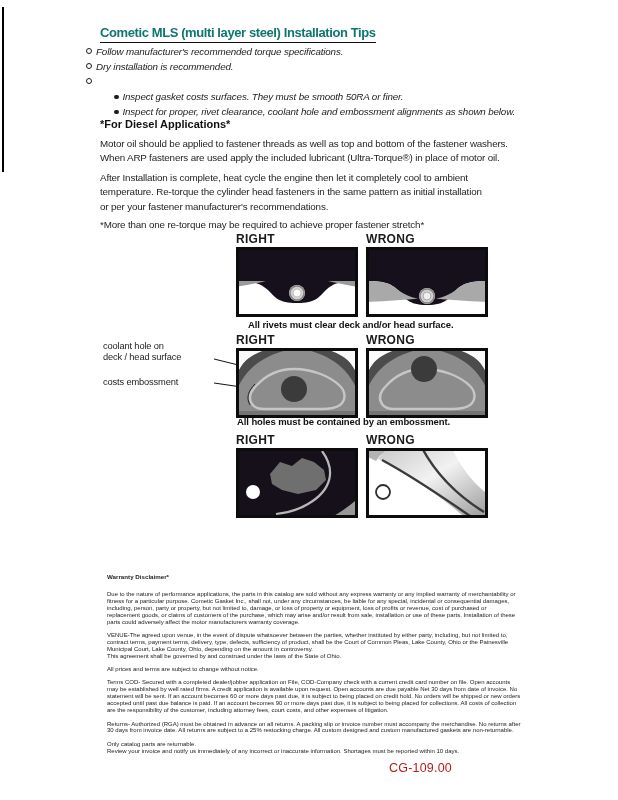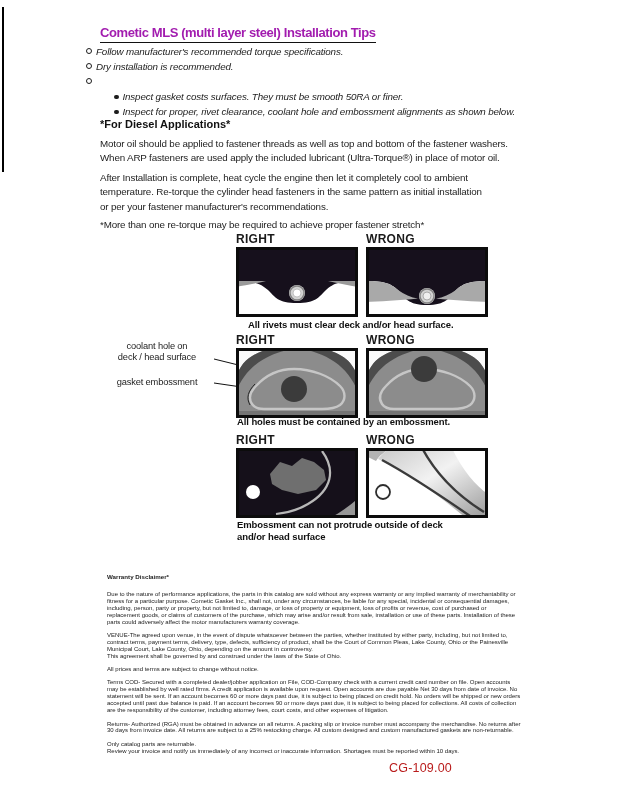--- a/index.html
+++ b/index.html
@@ -2,21 +2,21 @@
 <html><head>
 <meta charset="utf-8">
 <style>
   html,body{margin:0;padding:0;background:#ffffff;}
   .page{position:relative;width:618px;height:800px;background:#ffffff;overflow:hidden;
         font-family:"Liberation Sans","DejaVu Sans",sans-serif;color:#1d1d1d;}
   .abs{position:absolute;}
 
   .scan-line{position:absolute;left:2px;top:7px;width:2px;height:165px;background:#000;}
 
-  .title{left:100px;top:25px;font-size:13px;font-weight:bold;letter-spacing:-0.4px;color:#a21caf;
+  .title{left:100px;top:25px;font-size:13px;font-weight:bold;letter-spacing:-0.4px;color:#0f766e;
          border-bottom:1.6px solid #111;padding-bottom:2px;display:inline-block;}
 
   .tips{left:86px;top:44px;font-size:9.8px;letter-spacing:-0.15px;line-height:15px;}
   .tip-line{white-space:nowrap;font-style:italic;}
   .m-hollow{display:inline-block;width:4px;height:4px;border:1px solid #1d1d1d;border-radius:50%;
             margin-right:4px;vertical-align:1.5px;}
   .sub{margin-left:28px;}
   .m-solid{display:inline-block;width:4.5px;height:4.5px;background:#1d1d1d;border-radius:50%;
            margin-right:4px;vertical-align:1px;}
 
@@ -26,21 +26,21 @@
   .p2{top:171px;}
   .p3{top:218px;}
 
   .figures{left:0;top:231px;width:618px;height:316px;}
   .fig-label{position:absolute;width:122px;text-align:left;font-size:12px;font-weight:600;
              letter-spacing:0.3px;color:#1a1a1a;}
   .fig-box{position:absolute;width:122px;height:70px;}
   .fig-box svg{display:block;}
   .fig-caption{position:absolute;font-size:9.5px;font-weight:bold;letter-spacing:-0.1px;color:#111;
                line-height:11.5px;white-space:nowrap;}
-  .ann{position:absolute;width:108px;text-align:center;font-size:9.3px;letter-spacing:-0.15px;
+  .ann{position:absolute;width:108px;text-align:left;font-size:9.3px;letter-spacing:-0.15px;
        line-height:11px;color:#1d1d1d;}
   .leader{position:absolute;left:0;top:0;pointer-events:none;}
 
   .legal{left:107px;top:574px;width:414px;font-size:6px;line-height:6.9px;color:#222;
          letter-spacing:0;}
   .legal .lh{font-weight:bold;font-size:6.2px;margin:0 0 10px 0;}
   .legal p{margin:0 0 6.5px 0;white-space:pre-line;}
 
   .doc-code{left:389px;top:761px;font-size:12.5px;color:#b91c1c;letter-spacing:0.2px;}
 </style>
@@ -105,21 +105,21 @@
     </div>
     <div class="fig-caption" style="left:248px;top:88px;">All rivets must clear deck and/or head surface.</div>
 
     <div class="fig-label" style="left:236px;top:102px;">RIGHT</div>
     <div class="fig-label" style="left:366px;top:102px;">WRONG</div>
 
     <div class="ann" style="left:103px;top:110px;">
       <div>coolant hole on</div>
       <div>deck / head surface</div>
     </div>
-    <div class="ann" style="left:103px;top:146px;">gasket embossment</div>
+    <div class="ann" style="left:103px;top:146px;">costs embossment</div>
 
     <svg class="leader" width="618" height="316">
       <line x1="214" y1="128" x2="291" y2="147" stroke="#111" stroke-width="1"></line>
       <line x1="214" y1="152" x2="269" y2="160" stroke="#111" stroke-width="1"></line>
     </svg>
 
     <div class="fig-box" style="left:236px;top:117px;">
       <svg width="122" height="70" viewBox="0 0 122 70">
         <rect x="0" y="0" width="122" height="70" fill="#8c8c8c"></rect>
         <path d="M0 0 L36 0 C14 6 5 14 0 30 Z" fill="#fafafa"></path>
@@ -172,24 +172,20 @@
         </defs>
         <rect x="0" y="0" width="122" height="70" fill="#ffffff"></rect>
         <path d="M26 0 L86 0 C96 22 110 38 122 46 L122 70 L100 70 C68 44 38 22 12 11 C16 6 20 2 26 0 Z" fill="url(#silver)"></path>
         <path d="M0 0 L26 0 C19 3 14 7 10 13 L0 8 Z" fill="#b3b3b3"></path>
         <path d="M56 0 C70 26 92 48 118 64" fill="none" stroke="#3a3a3a" stroke-width="2.4"></path>
         <path d="M16 12 C42 26 78 50 104 68" fill="none" stroke="#3a3a3a" stroke-width="2.4"></path>
         <circle cx="17" cy="44" r="7" fill="#ffffff" stroke="#2e2e2e" stroke-width="1.8"></circle>
         <rect x="1.5" y="1.5" width="119" height="67" fill="none" stroke="#0c0c0c" stroke-width="3"></rect>
       </svg>
     </div>
-    <div class="fig-caption" style="left:237px;top:288px;">
-      <div>Embossment can not protrude outside of deck</div>
-      <div>and/or head surface</div>
-    </div>
   </div>
 
   <div class="abs legal">
     <div class="lh">Warranty Disclaimer*</div>
     <p>Due to the nature of performance applications, the parts in this catalog are sold without any express warranty or any implied warranty of merchantability or fitness for a particular purpose.  Cometic Gasket Inc., shall not, under any circumstances, be liable for any special, incidental or consequential damages, including, person, party or property, but not limited to, damage, or loss of property or equipment, loss of profits or revenue, cost of purchased or replacement goods, or claims of customers of the purchase, which may arise and/or result from sale, installation or use of these parts.  Installation of these parts could adversely affect the motor manufacturers warranty coverage.</p>
     <p>VENUE-The agreed upon venue, in the event of dispute whatsoever between the parties, whether instituted by either party, including, but not limited to, contract terms, payment terms, delivery, type, defects, sufficiency of product, shall be the Court of Common Pleas, Lake County, Ohio or the Painesville Municipal Court, Lake County, Ohio, depending on the amount in controversy.
 This agreement shall be governed by and construed under the laws of the State of Ohio.</p>
     <p>All prices and terms are subject to change without notice.</p>
     <p>Terms COD- Secured with a completed dealer/jobber application on File, COD-Company check with a current credit card number on file.  Open accounts may be established by well rated firms.  A credit application is available upon request.  Open accounts are due payable Net 30 days from date of invoice.  No statement will be sent.  If an account becomes 60 or more days past due, it is subject to being placed on credit hold.  No orders will be shipped or new orders accepted until past due balance is paid.  If an account becomes 90 or more days past due, it is subject to being placed for collections.  All costs of collection are the responsibility of the customer, including attorney fees, court costs, and other expenses of litigation.</p>
     <p>Returns- Authorized (RGA) must be obtained in advance on all returns.  A packing slip or invoice number must accompany the merchandise.  No returns after 30 days from invoice date.  All returns are subject to a 25% restocking charge.  All custom designed and custom manufactured gaskets are non-returnable.</p>

